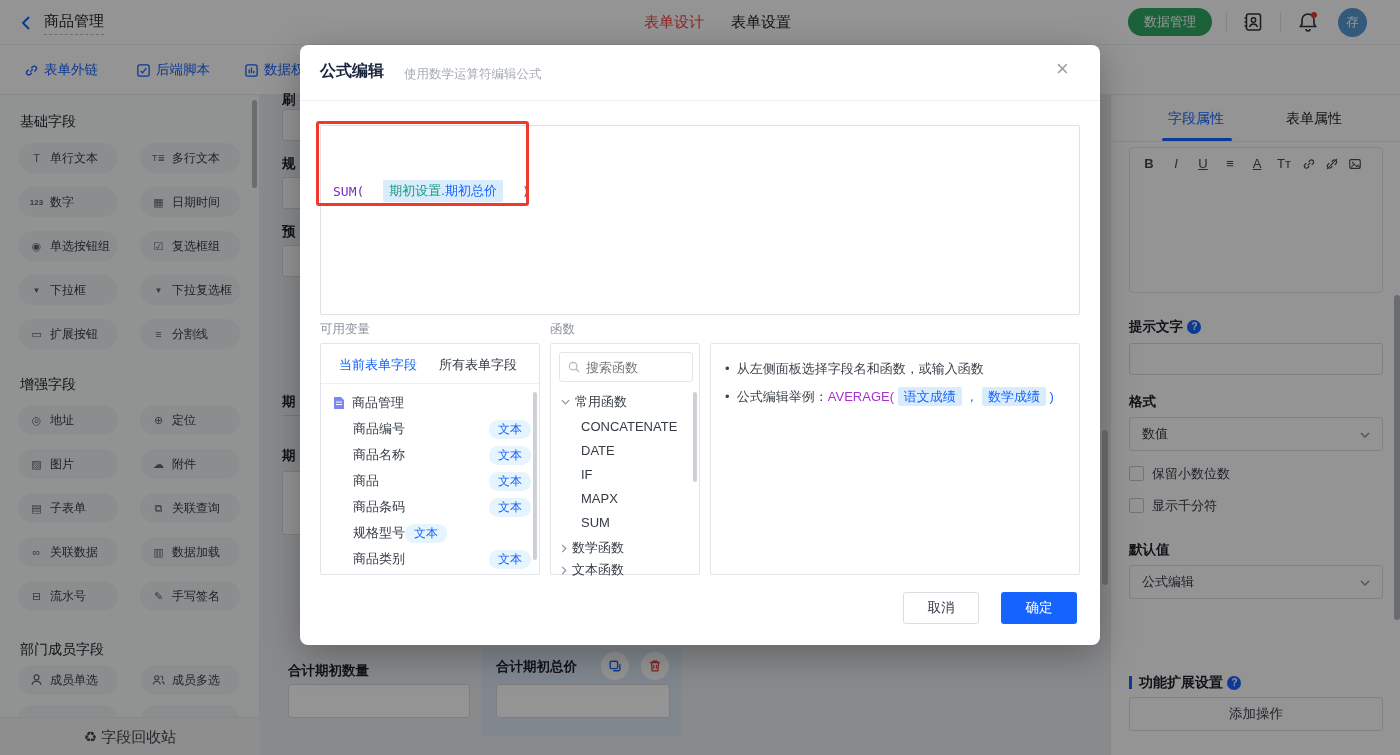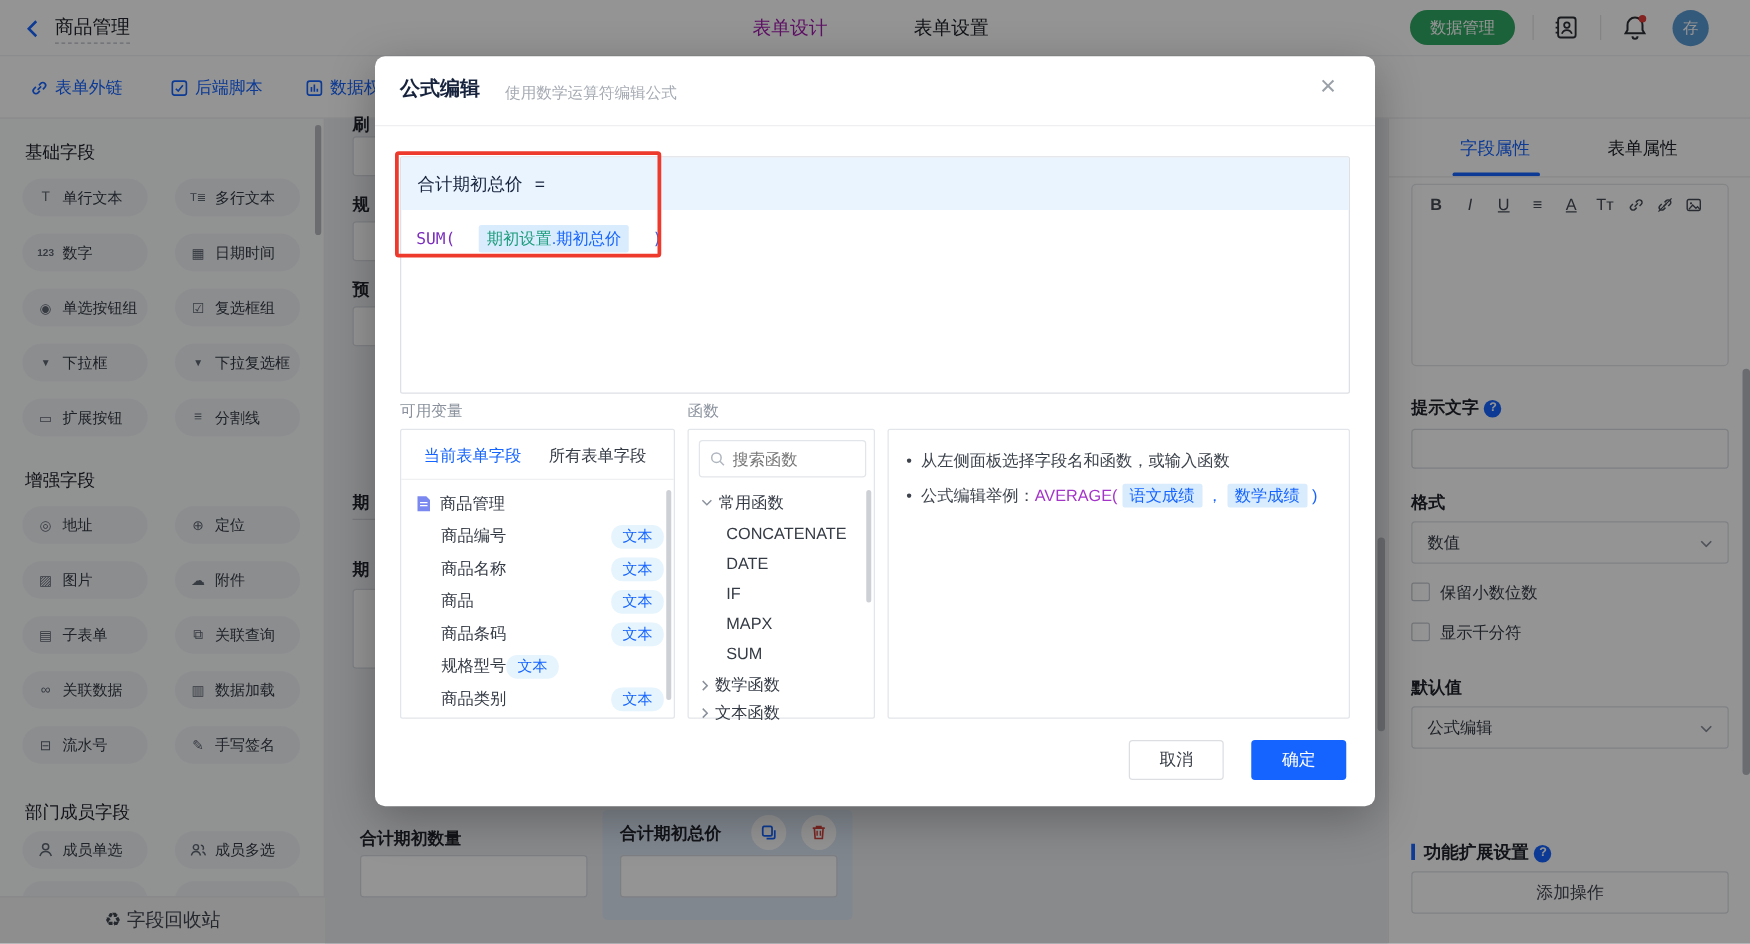--- a/index.html
+++ b/index.html
@@ -50,21 +50,21 @@
   .rt-ic{font-size:13px;color:#454b55;width:18px;text-align:center}
 </style>
 </head>
 <body>
 
 <div id="topbar" class="a">
   <svg class="a" style="left:20px;top:15px" width="12" height="16" viewBox="0 0 12 16">
       <path d="M9 2 L3 8 L9 14" fill="none" stroke="#1664ff" stroke-width="2"></path>
     </svg>
   <span class="a" style="left:44px;top:12px;font-size:15px;color:#20242b;border-bottom:1px dashed #b8bcc4;padding-bottom:3px">商品管理</span>
-  <span class="a topbar-tab" style="left:602px;color:#a21caf">表单设计</span>
+  <span class="a topbar-tab" style="left:644px;color:#ef4444">表单设计</span>
   <span class="a topbar-tab" style="left:731px;color:#20242b">表单设置</span>
   <div class="a green-pill" style="left:1128px;top:8px">数据管理</div>
   <div class="a vdiv" style="left:1226px"></div>
   <svg class="a" style="left:1242px;top:11px" width="22" height="22" viewBox="0 0 22 22">
     <rect x="4.5" y="3" width="14" height="16" rx="2" fill="none" stroke="#2b2f36" stroke-width="1.5"></rect>
     <circle cx="11.5" cy="9" r="2.2" fill="none" stroke="#2b2f36" stroke-width="1.4"></circle>
     <path d="M7.5 16c.7-2 2.2-3 4-3s3.3 1 4 3" fill="none" stroke="#2b2f36" stroke-width="1.4"></path>
     <path d="M2.5 7h2M2.5 11h2M2.5 15h2" stroke="#2b2f36" stroke-width="1.4"></path>
   </svg>
   <div class="a vdiv" style="left:1280px"></div>
@@ -316,24 +316,20 @@
 
 <div id="overlay" class="a"></div>
 
 <div id="modal" class="a">
   <span class="a" style="left:20px;top:16px;font-size:16px;font-weight:bold;color:#17233d">公式编辑</span>
   <span class="a" style="left:104px;top:21px;font-size:12.5px;color:#a6abb3">使用数学运算符编辑公式</span>
   <span class="a" style="left:756px;top:13px;font-size:22px;color:#9aa0a8;line-height:1">×</span>
   <div class="a" style="left:0;top:55px;width:800px;height:1px;background:#efeff1"></div>
 
   <div id="formula-box" class="a">
-    <div id="formula-head" class="a">
-      <span>合计期初总价</span>
-      <span style="margin-left:6px">=</span>
-    </div>
     <div class="a" style="left:12px;top:54px;display:flex;align-items:center;gap:19px">
       <span class="mono" style="font-size:13px;color:#7b2dbd">SUM(</span>
       <span class="token"><span style="color:#1c9c7c">期初设置</span><span style="color:#1664ff">.</span><span style="color:#1664ff">期初总价</span></span>
       <span class="mono" style="font-size:13px;color:#1664ff">)</span>
     </div>
   </div>
 
   <span class="a panel-lbl" style="left:20px;top:276px">可用变量</span>
   <span class="a panel-lbl" style="left:250px;top:276px">函数</span>
 

